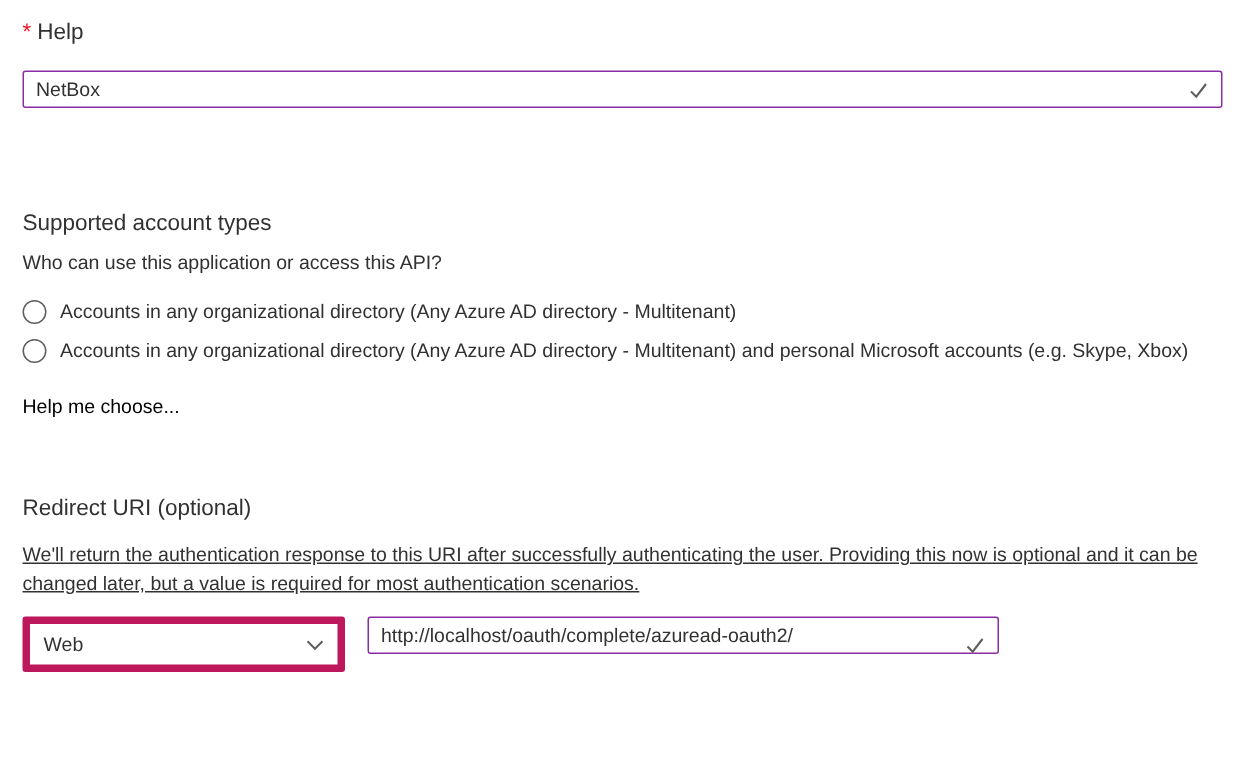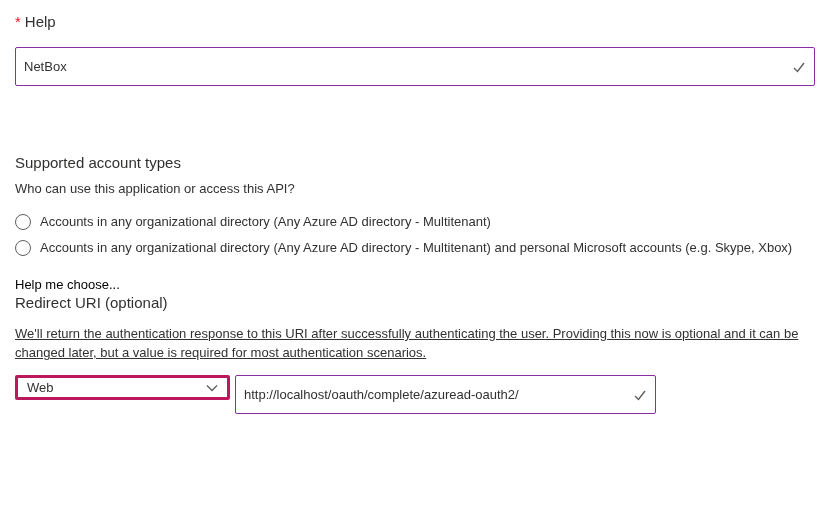--- a/index.html
+++ b/index.html
@@ -19,21 +19,21 @@
   }
   .required-star { color: #e81123; margin-right: 4px; }
 
   .desc {
     font-size: 13px; line-height: 16px; margin: 12px 0 0 0; color: #323130;
   }
 
   
   .field-wrap { position: relative; margin-top: 15px; width: 800px; }
   .text-input {
-    width: 100%; height: 39px;
+    width: 100%; height: 25px;
     border: 1px solid #8a2da5; border-radius: 2px;
     padding: 0 30px 0 8px;
     font-size: 13px; font-family: inherit; color: #323130;
     outline: none; background: #fff;
   }
   .check-icon {
     position: absolute; right: 9px; top: 50%;
     transform: translateY(-50%);
     width: 14px; height: 14px; pointer-events: none;
   }
@@ -52,37 +52,37 @@
   .radio-row.selected .radio-dot { display: block; }
   .radio-label { font-size: 13px; line-height: 16px; }
 
   .help-link {
     display: inline-block; margin-top: 16px;
     font-size: 13px; color: #000000; text-decoration: none; cursor: pointer;
   }
 
   .heading-accounts { margin-top: 67px; }
   .question { margin-top: 8px; }
-  .heading-redirect { }
+  .heading-redirect { margin-top: 49px; }
   .redirect-desc { margin-top: 11px; width: 805px; line-height: 19px; text-decoration: underline; }
 
   
   .uri-row { display: flex; margin-top: 13px; }
   .select-box {
-    position: relative; width: 215px; height: 25px;
-    border: 3px solid #be185d; border-radius: 2px;
+    position: relative; width: 215px; height: 37px;
+    border: 5px solid #be185d; border-radius: 2px;
     display: flex; align-items: center;
     padding: 0 28px 0 9px; font-size: 13px;
     cursor: pointer; background: #fff; flex: none;
   }
   .chevron-icon {
     position: absolute; right: 8px; top: 50%; transform: translateY(-50%);
     width: 14px; height: 14px; pointer-events: none;
   }
-  .uri-wrap { position: relative; width: 421px; margin-left: 5px; flex: none; }
+  .uri-wrap { position: relative; width: 421px; margin-left: 15px; flex: none; }
 </style>
 </head>
 <body>
 
 <div class="page">
 
   
   <h2 class="section-heading"><span class="required-star">*</span><span>Help</span></h2>
 
 

